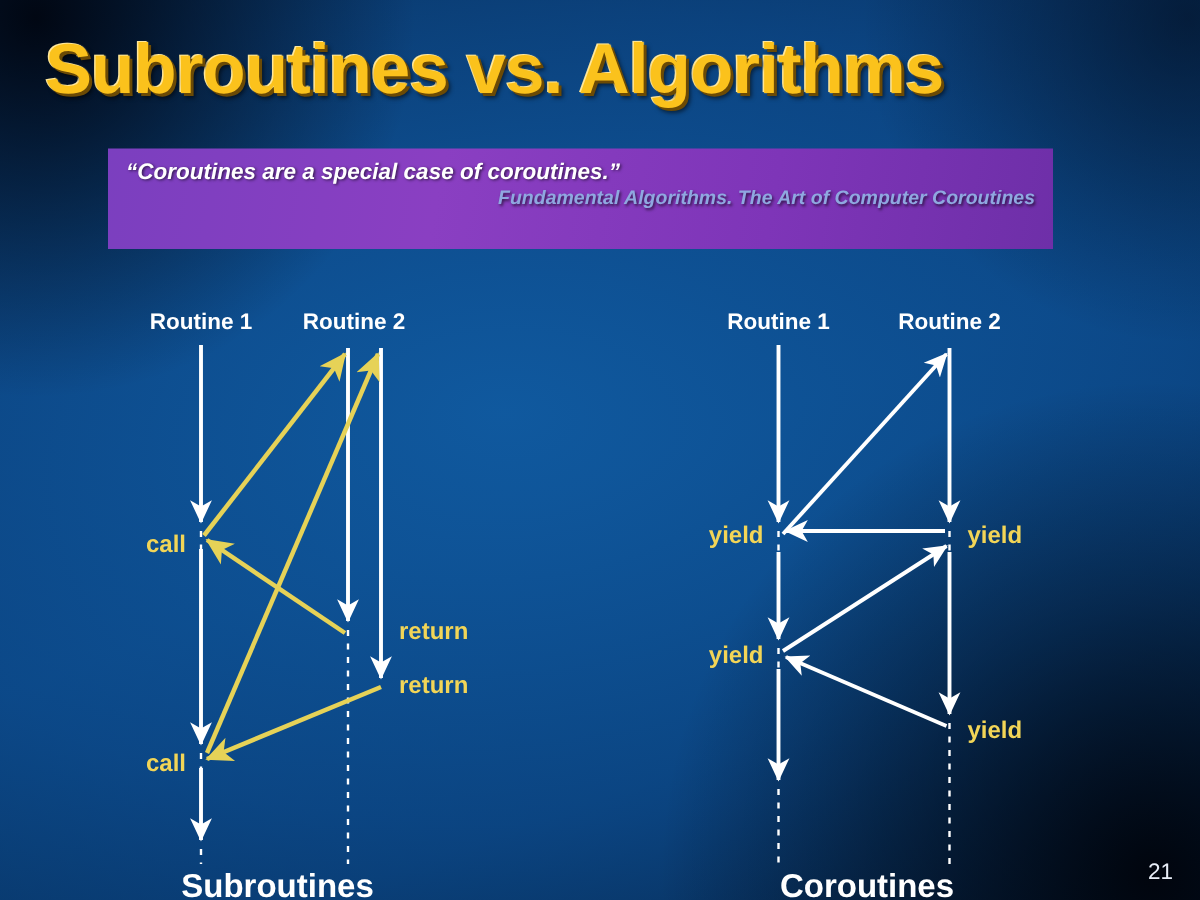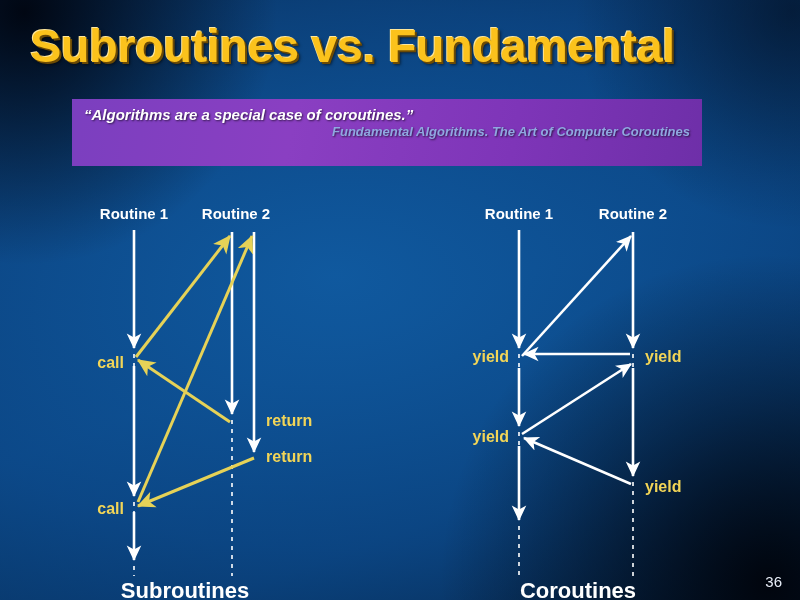--- a/index.html
+++ b/index.html
@@ -84,24 +84,24 @@
   #page-number{
     position:absolute;right:18px;bottom:10px;z-index:4;
     font-size:15px;color:#e8eef8;font-family:"Liberation Sans",sans-serif;
   }
 </style>
 </head>
 <body>
 
 <div id="slide">
 
-  <div id="title">Subroutines vs. Fundamental</div>
+  <div id="title">Subroutines vs. Algorithms</div>
 
   <div id="quote-box">
-    <div id="quote-text">“Algorithms are a special case of coroutines.”</div>
+    <div id="quote-text">“Coroutines are a special case of coroutines.”</div>
     <div id="quote-source">Fundamental Algorithms. The Art of Computer Coroutines</div>
   </div>
 
   <div class="diagram" id="diagram-subroutines">
     <svg width="320" height="400" viewBox="0 0 320 400" xmlns="http://www.w3.org/2000/svg">
       <defs>
         <marker id="ah-y-l" markerWidth="7" markerHeight="7" refX="5.6" refY="3.2" orient="auto" markerUnits="strokeWidth">
           <path d="M0,0.4 L6,3.2 L0,6 L1.6,3.2 Z" fill="#e6d257"></path>
         </marker>
         <marker id="ah-w-l" markerWidth="7" markerHeight="7" refX="5.6" refY="3.2" orient="auto" markerUnits="strokeWidth">
@@ -184,15 +184,15 @@
 
       <text class="op-label left" x="69" y="160">yield</text>
       <text class="op-label left" x="69" y="240">yield</text>
       <text class="op-label right" x="205" y="160">yield</text>
       <text class="op-label right" x="205" y="290">yield</text>
 
       <text class="caption-label" x="138" y="396">Coroutines</text>
     </svg>
   </div>
 
-  <div id="page-number">36</div>
+  <div id="page-number">21</div>
 
 </div>
 
 </body></html>

